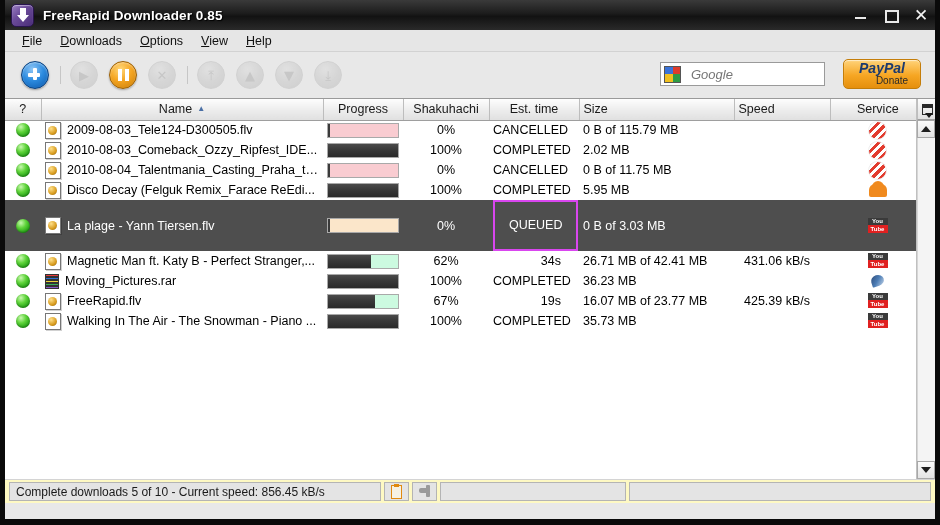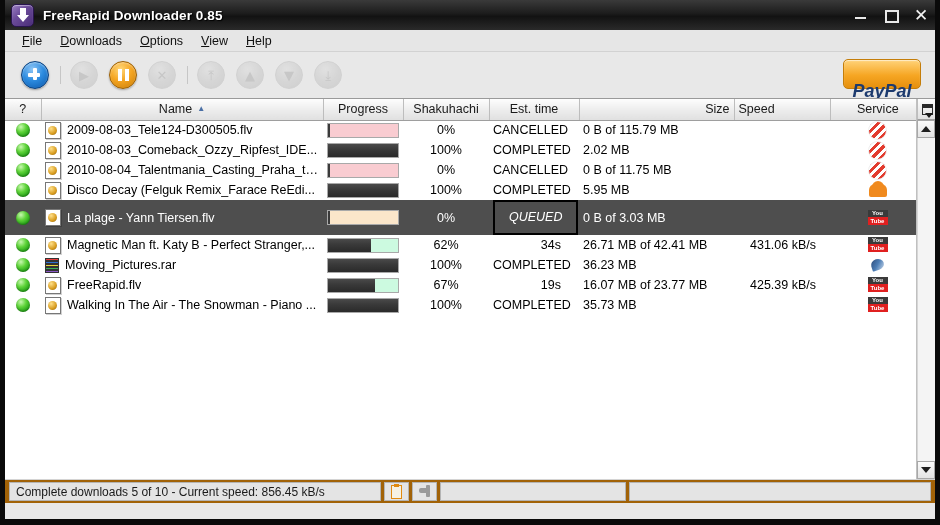--- a/index.html
+++ b/index.html
@@ -245,26 +245,25 @@
     background: linear-gradient(to bottom, #ffd37a 0%, #f6a623 55%, #e58f0d 100%);
     border: 1px solid #c47d09;
     box-shadow: inset 0 1px 1px rgba(255,255,255,.6);
     text-align: center;
     cursor: default;
     box-sizing: border-box;
     padding-top: 1px;
   }
   .paypal .pp1 {
     display: block;
-    font-size: 18px;
+    font-size: 14px;
     font-weight: bold;
     font-style: italic;
     color: #1c3a6e;
     line-height: 14px;
-    margin-top: 23px;
   }
   .paypal .pp2 {
     display: block;
     font-size: 10px;
     color: #2a2a2a;
     line-height: 12px;
     margin-left: 20px;
   }
 
   
@@ -311,21 +310,21 @@
   }
   tr.row.sel td { background: #4e4e4e; color: #ffffff; }
   tr.row td { background: #ffffff; color: #000; }
 
   .c-q    { width: 36px; text-align: center; }
   .c-name { width: 282px; margin-top: 48px; }
   .c-prog { width: 80px; }
   .c-comp { width: 86px; text-align: center; }
   .c-est  { width: 90px; text-align: right; padding-right: 18px !important; }
   .c-size { width: 155px; }
-  .c-speed{ width: 96px; text-align: right; padding-right: 14px !important; }
+  .c-speed{ width: 96px; text-align: center; padding-right: 14px !important; }
   .c-serv { width: 95px; text-align: center; }
 
   .sorter { font-size: 8px; margin-left: 5px; color: #4a6fa5; position: relative; top: -2px; }
 
   .ball {
     display: inline-block;
     width: 14px; height: 14px;
     border-radius: 50%;
     background: radial-gradient(circle at 35% 28%, #c8f7b0 0%, #5fd43a 38%, #23a016 75%, #157a0c 100%);
     box-shadow: inset 0 -1px 2px rgba(0,0,0,.25);
@@ -388,25 +387,24 @@
   .pbar.running   { background: #ccfae0; }
   .pbar .tick {
     position: absolute;
     left: 0; top: 0; bottom: 0;
     width: 2px;
     background: #3a3a3a;
   }
 
   .comp-cell .qbox {
     display: inline-block;
-    border: 2px solid #000000;
-    padding: 8px 14px;
+    border: 2px solid #d946ef;
+    padding: 16px 14px;
     line-height: 15px;
     box-sizing: border-box;
-    font-style: italic;
   }
 
   
   .svc { display: inline-block; vertical-align: middle; }
   .svc.youtube {
     width: 20px; height: 16px;
   }
   .svc.youtube .yt1 {
     display: block;
     height: 7px;
@@ -546,21 +544,21 @@
   }
   .sb-track {
     flex: 1 1 auto;
     background: #f4f4f4;
     border-left: 1px solid #d6d6d6;
   }
 
   
   .statusbar {
     height: 24px;
-    background: #a16207;
+    background: #fef9c3;
     display: flex;
     align-items: center;
     padding: 0 4px;
     box-sizing: border-box;
     gap: 3px;
     border-top: 1px solid #d4d4d4;
   }
   .sb-panel {
     height: 19px;
     border: 1px solid #b4b4b4;
@@ -653,38 +651,47 @@
     <div class="tbtn dis">
         <span class="gl">▲</span>
       </div>
     <div class="tbtn dis">
         <span class="gl">▼</span>
       </div>
     <div class="tbtn dis">
         <span class="gl">⤓</span>
       </div>
 
+    <div class="search-box">
+      <span class="g-icon">
+          <i></i>
+          <i></i>
+          <i></i>
+          <i></i>
+        </span>
+      <input class="search-input" type="text" placeholder="Google" style="">
+    </div>
 
     <div class="paypal">
       <span class="pp1">PayPal</span>
       <span class="pp2">Donate</span>
     </div>
   </div>
 
   <div class="table-wrap">
     <div class="table-main">
       <table class="dl">
         <thead>
           <tr>
             <th class="c-q">?</th>
             <th class="c-name" style="text-align:center"><span>Name</span><span class="sorter">▲</span></th>
             <th class="c-prog" style="text-align:center">Progress</th>
             <th class="c-comp">Shakuhachi</th>
             <th class="c-est" style="text-align:center;padding-right:4px !important">Est. time</th>
-            <th class="c-size" style="text-align:right">Size</th>
+            <th class="c-size" style="text-align:left">Size</th>
             <th class="c-speed" style="text-align:left;padding-right:4px !important">Speed</th>
             <th class="c-serv" style="border-right:0">Service</th>
           </tr>
         </thead>
         <tbody>
             <tr class="row">
               <td class="c-q"><span class="ball"></span></td>
               <td class="c-name">
                 <span class="nm">
                   <span class="fico doc"></span>

